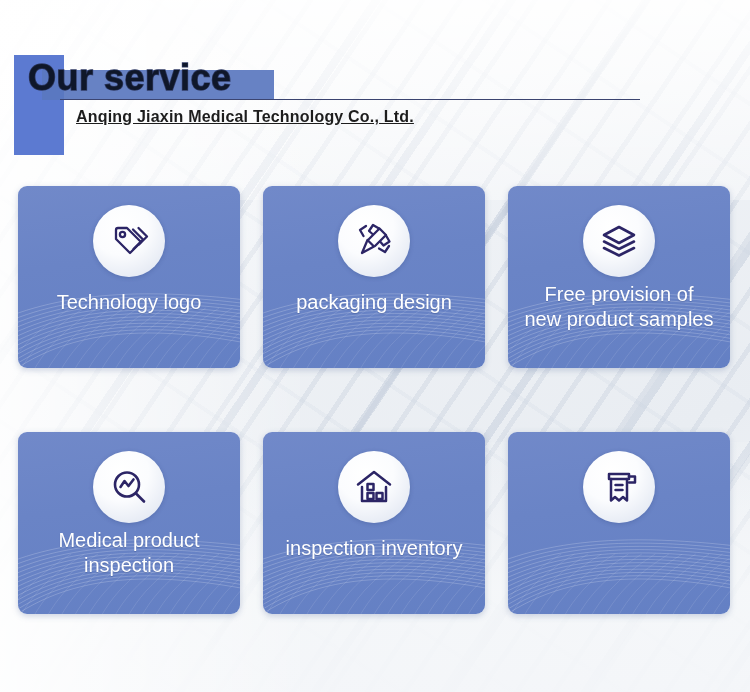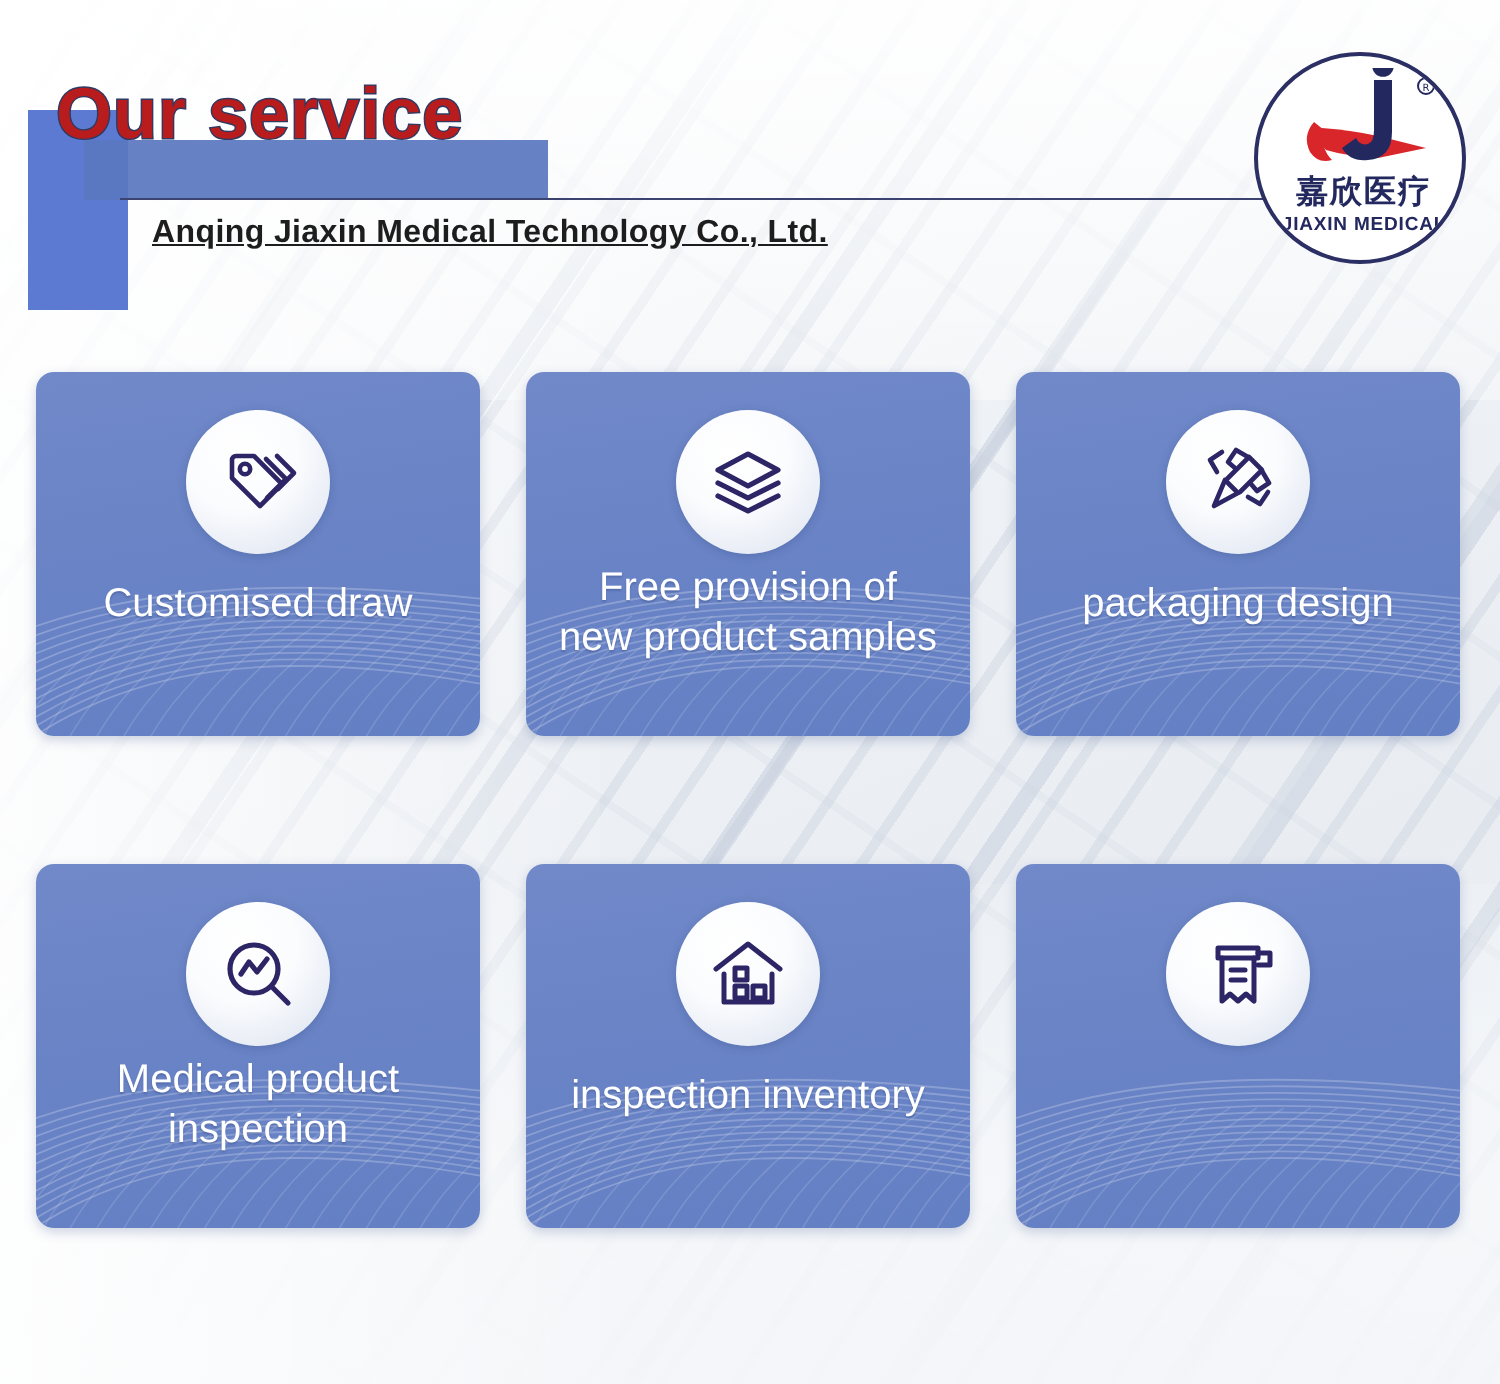--- a/index.html
+++ b/index.html
@@ -82,24 +82,24 @@
   }
   #title-bar {
     position: absolute;
     left: 42px; top: 70px;
     width: 232px; height: 30px;
     background: #5a77bf;
     opacity: .92;
   }
   #page-title {
     position: absolute;
-    left: 28px; top: 36px;
+    left: 28px; top: 57px;
     font-size: 36px;
     font-weight: bold;
-    color: #b91c1c;
+    color: #0f172a;
     letter-spacing: .5px;
     -webkit-text-stroke: 1.4px #2f3a63;
     paint-order: stroke fill;
     white-space: nowrap;
   }
 
   #title-rule {
     position: absolute;
     left: 60px; top: 99px;
     width: 580px; height: 1px;
@@ -205,35 +205,20 @@
 <div id="bg-wash-left"></div>
 
 <div id="header">
 
   <div id="title-block"></div>
   <div id="title-bar"></div>
   <div id="page-title">Our service</div>
   <div id="title-rule"></div>
   <div id="company-name">Anqing Jiaxin Medical Technology Co., Ltd.</div>
 
-  <div id="logo">
-    <svg id="logo-mark" viewBox="0 0 106 58">
-
-      <path d="M30 36 L32 30 Q46 31 60 34 L84 40 L60 45 Q44 44 34 41 Z" fill="#d9262b"></path>
-      <path d="M28 27 Q22 34 26 42 Q30 48 37 46 Q31 40 33 31 Z" fill="#d9262b"></path>
-
-      <path d="M58 6 h9 v26 q0 13 -12 14 q-9 1 -13 -6 l7 -5 q2 4 6 3 q3 -1 3 -7 Z" fill="#23285e"></path>
-      <circle cx="62.5" cy="-1" r="5.4" fill="#23285e"></circle>
-
-      <circle cx="84" cy="9" r="4" fill="none" stroke="#23285e" stroke-width="1"></circle>
-      <text x="84" y="11.6" font-size="5" text-anchor="middle" fill="#23285e" font-family="DejaVu Sans, sans-serif">R</text>
-    </svg>
-    <div id="logo-cn">嘉欣医疗</div>
-    <div id="logo-en">JIAXIN MEDICAL</div>
-  </div>
 </div>
 
 <div id="grid">
     <div class="card">
       <svg class="card-waves" viewBox="0 0 300 150" preserveAspectRatio="none">
         <path d="M-10 62 C 60 30, 150 18, 320 44" fill="none" stroke="rgba(255,255,255,0.42)" stroke-width="0.9"></path>
         <path d="M-10 67.5 C 60 33.025, 150 20.75, 320 47.96" fill="none" stroke="rgba(255,255,255,0.42)" stroke-width="0.9"></path>
         <path d="M-10 73 C 60 36.05, 150 23.5, 320 51.92" fill="none" stroke="rgba(255,255,255,0.42)" stroke-width="0.9"></path>
         <path d="M-10 78.5 C 60 39.075, 150 26.25, 320 55.879999999999995" fill="none" stroke="rgba(255,255,255,0.42)" stroke-width="0.9"></path>
         <path d="M-10 84 C 60 42.1, 150 29, 320 59.84" fill="none" stroke="rgba(255,255,255,0.42)" stroke-width="0.9"></path>
@@ -272,73 +257,21 @@
        <span>
           <svg width="40" height="40" viewBox="0 0 40 40" fill="none" stroke="#2c2566" stroke-width="2.3" stroke-linejoin="round" stroke-linecap="round">
       <path d="M18 7 H9 a2 2 0 0 0 -2 2 v9 l14 14 11 -11 z"></path>
       <circle cx="13.5" cy="13.5" r="2.6"></circle>
       <path d="M24 8.5 l10 10 -9.5 9.5"></path>
       <path d="M29.5 7 l8.5 8.5 -8 8"></path>
     </svg>
         </span>
      </div>
      <div class="card-label">
-        <div>Customised draw</div>
-      </div>
-    </div>
-    <div class="card">
-      <svg class="card-waves" viewBox="0 0 300 150" preserveAspectRatio="none">
-        <path d="M-10 62 C 60 30, 150 18, 320 44" fill="none" stroke="rgba(255,255,255,0.42)" stroke-width="0.9"></path>
-        <path d="M-10 67.5 C 60 33.025, 150 20.75, 320 47.96" fill="none" stroke="rgba(255,255,255,0.42)" stroke-width="0.9"></path>
-        <path d="M-10 73 C 60 36.05, 150 23.5, 320 51.92" fill="none" stroke="rgba(255,255,255,0.42)" stroke-width="0.9"></path>
-        <path d="M-10 78.5 C 60 39.075, 150 26.25, 320 55.879999999999995" fill="none" stroke="rgba(255,255,255,0.42)" stroke-width="0.9"></path>
-        <path d="M-10 84 C 60 42.1, 150 29, 320 59.84" fill="none" stroke="rgba(255,255,255,0.42)" stroke-width="0.9"></path>
-        <path d="M-10 89.5 C 60 45.125, 150 31.75, 320 63.8" fill="none" stroke="rgba(255,255,255,0.42)" stroke-width="0.9"></path>
-        <path d="M-10 95 C 60 48.150000000000006, 150 34.5, 320 67.75999999999999" fill="none" stroke="rgba(255,255,255,0.42)" stroke-width="0.9"></path>
-        <path d="M-10 100.5 C 60 51.175, 150 37.25, 320 71.72" fill="none" stroke="rgba(255,255,255,0.42)" stroke-width="0.9"></path>
-        <path d="M-10 106 C 60 54.2, 150 40, 320 75.68" fill="none" stroke="rgba(255,255,255,0.42)" stroke-width="0.9"></path>
-        <path d="M-10 111.5 C 60 57.225, 150 42.75, 320 79.64" fill="none" stroke="rgba(255,255,255,0.42)" stroke-width="0.9"></path>
-        <path d="M-10 117 C 60 60.25, 150 45.5, 320 83.6" fill="none" stroke="rgba(255,255,255,0.42)" stroke-width="0.9"></path>
-        <path d="M-10 122.5 C 60 63.275000000000006, 150 48.25, 320 87.56" fill="none" stroke="rgba(255,255,255,0.42)" stroke-width="0.9"></path>
-        <path d="M-10 128 C 60 66.30000000000001, 150 51, 320 91.52" fill="none" stroke="rgba(255,255,255,0.42)" stroke-width="0.9"></path>
-        <path d="M-8 150 C 10 96, 32 72, 78 44" fill="none" stroke="rgba(255,255,255,0.26)" stroke-width="0.8"></path>
-        <path d="M6 150 C 24 96, 46 72, 92 44" fill="none" stroke="rgba(255,255,255,0.26)" stroke-width="0.8"></path>
-        <path d="M20 150 C 38 96, 60 72, 106 44" fill="none" stroke="rgba(255,255,255,0.26)" stroke-width="0.8"></path>
-        <path d="M34 150 C 52 96, 74 72, 120 44" fill="none" stroke="rgba(255,255,255,0.26)" stroke-width="0.8"></path>
-        <path d="M48 150 C 66 96, 88 72, 134 44" fill="none" stroke="rgba(255,255,255,0.26)" stroke-width="0.8"></path>
-        <path d="M62 150 C 80 96, 102 72, 148 44" fill="none" stroke="rgba(255,255,255,0.26)" stroke-width="0.8"></path>
-        <path d="M76 150 C 94 96, 116 72, 162 44" fill="none" stroke="rgba(255,255,255,0.26)" stroke-width="0.8"></path>
-        <path d="M90 150 C 108 96, 130 72, 176 44" fill="none" stroke="rgba(255,255,255,0.26)" stroke-width="0.8"></path>
-        <path d="M104 150 C 122 96, 144 72, 190 44" fill="none" stroke="rgba(255,255,255,0.26)" stroke-width="0.8"></path>
-        <path d="M118 150 C 136 96, 158 72, 204 44" fill="none" stroke="rgba(255,255,255,0.26)" stroke-width="0.8"></path>
-        <path d="M132 150 C 150 96, 172 72, 218 44" fill="none" stroke="rgba(255,255,255,0.26)" stroke-width="0.8"></path>
-        <path d="M146 150 C 164 96, 186 72, 232 44" fill="none" stroke="rgba(255,255,255,0.26)" stroke-width="0.8"></path>
-        <path d="M160 150 C 178 96, 200 72, 246 44" fill="none" stroke="rgba(255,255,255,0.26)" stroke-width="0.8"></path>
-        <path d="M174 150 C 192 96, 214 72, 260 44" fill="none" stroke="rgba(255,255,255,0.26)" stroke-width="0.8"></path>
-        <path d="M188 150 C 206 96, 228 72, 274 44" fill="none" stroke="rgba(255,255,255,0.26)" stroke-width="0.8"></path>
-        <path d="M202 150 C 220 96, 242 72, 288 44" fill="none" stroke="rgba(255,255,255,0.26)" stroke-width="0.8"></path>
-        <path d="M216 150 C 234 96, 256 72, 302 44" fill="none" stroke="rgba(255,255,255,0.26)" stroke-width="0.8"></path>
-        <path d="M230 150 C 248 96, 270 72, 316 44" fill="none" stroke="rgba(255,255,255,0.26)" stroke-width="0.8"></path>
-        <path d="M244 150 C 262 96, 284 72, 330 44" fill="none" stroke="rgba(255,255,255,0.26)" stroke-width="0.8"></path>
-        <path d="M258 150 C 276 96, 298 72, 344 44" fill="none" stroke="rgba(255,255,255,0.26)" stroke-width="0.8"></path>
-        <path d="M272 150 C 290 96, 312 72, 358 44" fill="none" stroke="rgba(255,255,255,0.26)" stroke-width="0.8"></path>
-        <path d="M286 150 C 304 96, 326 72, 372 44" fill="none" stroke="rgba(255,255,255,0.26)" stroke-width="0.8"></path>
-      </svg>
-      <div class="card-icon-wrap">
-       <span>
-          <svg width="42" height="42" viewBox="0 0 42 42" fill="none" stroke="#2c2566" stroke-width="2.6" stroke-linejoin="round" stroke-linecap="round">
-      <path d="M21 7 L36 15 21 23 6 15 Z"></path>
-      <path d="M6 21.5 L21 29 36 21.5"></path>
-      <path d="M6 28 L21 35.5 36 28"></path>
-    </svg>
-        </span>
-     </div>
-     <div class="card-label two-line">
-        <div>Free provision of</div>
-        <div>new product samples</div>
+        <div>Technology logo</div>
       </div>
     </div>
     <div class="card">
       <svg class="card-waves" viewBox="0 0 300 150" preserveAspectRatio="none">
         <path d="M-10 62 C 60 30, 150 18, 320 44" fill="none" stroke="rgba(255,255,255,0.42)" stroke-width="0.9"></path>
         <path d="M-10 67.5 C 60 33.025, 150 20.75, 320 47.96" fill="none" stroke="rgba(255,255,255,0.42)" stroke-width="0.9"></path>
         <path d="M-10 73 C 60 36.05, 150 23.5, 320 51.92" fill="none" stroke="rgba(255,255,255,0.42)" stroke-width="0.9"></path>
         <path d="M-10 78.5 C 60 39.075, 150 26.25, 320 55.879999999999995" fill="none" stroke="rgba(255,255,255,0.42)" stroke-width="0.9"></path>
         <path d="M-10 84 C 60 42.1, 150 29, 320 59.84" fill="none" stroke="rgba(255,255,255,0.42)" stroke-width="0.9"></path>
         <path d="M-10 89.5 C 60 45.125, 150 31.75, 320 63.8" fill="none" stroke="rgba(255,255,255,0.42)" stroke-width="0.9"></path>
@@ -379,20 +312,72 @@
       <path d="M14.5 18.5 l11 -11 6.5 6.5 -11 11"></path>
       <path d="M25 7.5 l-6 -3.5 -4 6 3.5 3"></path>
       <path d="M32 14.5 l3.5 6 -6 4 -3 -3.5"></path>
       <path d="M12 5 l-6 4 3.5 6"></path>
       <path d="M35 25 l-4 6 -6 -3.5"></path>
     </svg>
         </span>
      </div>
      <div class="card-label">
         <div>packaging design</div>
+      </div>
+    </div>
+    <div class="card">
+      <svg class="card-waves" viewBox="0 0 300 150" preserveAspectRatio="none">
+        <path d="M-10 62 C 60 30, 150 18, 320 44" fill="none" stroke="rgba(255,255,255,0.42)" stroke-width="0.9"></path>
+        <path d="M-10 67.5 C 60 33.025, 150 20.75, 320 47.96" fill="none" stroke="rgba(255,255,255,0.42)" stroke-width="0.9"></path>
+        <path d="M-10 73 C 60 36.05, 150 23.5, 320 51.92" fill="none" stroke="rgba(255,255,255,0.42)" stroke-width="0.9"></path>
+        <path d="M-10 78.5 C 60 39.075, 150 26.25, 320 55.879999999999995" fill="none" stroke="rgba(255,255,255,0.42)" stroke-width="0.9"></path>
+        <path d="M-10 84 C 60 42.1, 150 29, 320 59.84" fill="none" stroke="rgba(255,255,255,0.42)" stroke-width="0.9"></path>
+        <path d="M-10 89.5 C 60 45.125, 150 31.75, 320 63.8" fill="none" stroke="rgba(255,255,255,0.42)" stroke-width="0.9"></path>
+        <path d="M-10 95 C 60 48.150000000000006, 150 34.5, 320 67.75999999999999" fill="none" stroke="rgba(255,255,255,0.42)" stroke-width="0.9"></path>
+        <path d="M-10 100.5 C 60 51.175, 150 37.25, 320 71.72" fill="none" stroke="rgba(255,255,255,0.42)" stroke-width="0.9"></path>
+        <path d="M-10 106 C 60 54.2, 150 40, 320 75.68" fill="none" stroke="rgba(255,255,255,0.42)" stroke-width="0.9"></path>
+        <path d="M-10 111.5 C 60 57.225, 150 42.75, 320 79.64" fill="none" stroke="rgba(255,255,255,0.42)" stroke-width="0.9"></path>
+        <path d="M-10 117 C 60 60.25, 150 45.5, 320 83.6" fill="none" stroke="rgba(255,255,255,0.42)" stroke-width="0.9"></path>
+        <path d="M-10 122.5 C 60 63.275000000000006, 150 48.25, 320 87.56" fill="none" stroke="rgba(255,255,255,0.42)" stroke-width="0.9"></path>
+        <path d="M-10 128 C 60 66.30000000000001, 150 51, 320 91.52" fill="none" stroke="rgba(255,255,255,0.42)" stroke-width="0.9"></path>
+        <path d="M-8 150 C 10 96, 32 72, 78 44" fill="none" stroke="rgba(255,255,255,0.26)" stroke-width="0.8"></path>
+        <path d="M6 150 C 24 96, 46 72, 92 44" fill="none" stroke="rgba(255,255,255,0.26)" stroke-width="0.8"></path>
+        <path d="M20 150 C 38 96, 60 72, 106 44" fill="none" stroke="rgba(255,255,255,0.26)" stroke-width="0.8"></path>
+        <path d="M34 150 C 52 96, 74 72, 120 44" fill="none" stroke="rgba(255,255,255,0.26)" stroke-width="0.8"></path>
+        <path d="M48 150 C 66 96, 88 72, 134 44" fill="none" stroke="rgba(255,255,255,0.26)" stroke-width="0.8"></path>
+        <path d="M62 150 C 80 96, 102 72, 148 44" fill="none" stroke="rgba(255,255,255,0.26)" stroke-width="0.8"></path>
+        <path d="M76 150 C 94 96, 116 72, 162 44" fill="none" stroke="rgba(255,255,255,0.26)" stroke-width="0.8"></path>
+        <path d="M90 150 C 108 96, 130 72, 176 44" fill="none" stroke="rgba(255,255,255,0.26)" stroke-width="0.8"></path>
+        <path d="M104 150 C 122 96, 144 72, 190 44" fill="none" stroke="rgba(255,255,255,0.26)" stroke-width="0.8"></path>
+        <path d="M118 150 C 136 96, 158 72, 204 44" fill="none" stroke="rgba(255,255,255,0.26)" stroke-width="0.8"></path>
+        <path d="M132 150 C 150 96, 172 72, 218 44" fill="none" stroke="rgba(255,255,255,0.26)" stroke-width="0.8"></path>
+        <path d="M146 150 C 164 96, 186 72, 232 44" fill="none" stroke="rgba(255,255,255,0.26)" stroke-width="0.8"></path>
+        <path d="M160 150 C 178 96, 200 72, 246 44" fill="none" stroke="rgba(255,255,255,0.26)" stroke-width="0.8"></path>
+        <path d="M174 150 C 192 96, 214 72, 260 44" fill="none" stroke="rgba(255,255,255,0.26)" stroke-width="0.8"></path>
+        <path d="M188 150 C 206 96, 228 72, 274 44" fill="none" stroke="rgba(255,255,255,0.26)" stroke-width="0.8"></path>
+        <path d="M202 150 C 220 96, 242 72, 288 44" fill="none" stroke="rgba(255,255,255,0.26)" stroke-width="0.8"></path>
+        <path d="M216 150 C 234 96, 256 72, 302 44" fill="none" stroke="rgba(255,255,255,0.26)" stroke-width="0.8"></path>
+        <path d="M230 150 C 248 96, 270 72, 316 44" fill="none" stroke="rgba(255,255,255,0.26)" stroke-width="0.8"></path>
+        <path d="M244 150 C 262 96, 284 72, 330 44" fill="none" stroke="rgba(255,255,255,0.26)" stroke-width="0.8"></path>
+        <path d="M258 150 C 276 96, 298 72, 344 44" fill="none" stroke="rgba(255,255,255,0.26)" stroke-width="0.8"></path>
+        <path d="M272 150 C 290 96, 312 72, 358 44" fill="none" stroke="rgba(255,255,255,0.26)" stroke-width="0.8"></path>
+        <path d="M286 150 C 304 96, 326 72, 372 44" fill="none" stroke="rgba(255,255,255,0.26)" stroke-width="0.8"></path>
+      </svg>
+      <div class="card-icon-wrap">
+       <span>
+          <svg width="42" height="42" viewBox="0 0 42 42" fill="none" stroke="#2c2566" stroke-width="2.6" stroke-linejoin="round" stroke-linecap="round">
+      <path d="M21 7 L36 15 21 23 6 15 Z"></path>
+      <path d="M6 21.5 L21 29 36 21.5"></path>
+      <path d="M6 28 L21 35.5 36 28"></path>
+    </svg>
+        </span>
+     </div>
+     <div class="card-label two-line">
+        <div>Free provision of</div>
+        <div>new product samples</div>
       </div>
     </div>
     <div class="card">
       <svg class="card-waves" viewBox="0 0 300 150" preserveAspectRatio="none">
         <path d="M-10 62 C 60 30, 150 18, 320 44" fill="none" stroke="rgba(255,255,255,0.42)" stroke-width="0.9"></path>
         <path d="M-10 67.5 C 60 33.025, 150 20.75, 320 47.96" fill="none" stroke="rgba(255,255,255,0.42)" stroke-width="0.9"></path>
         <path d="M-10 73 C 60 36.05, 150 23.5, 320 51.92" fill="none" stroke="rgba(255,255,255,0.42)" stroke-width="0.9"></path>
         <path d="M-10 78.5 C 60 39.075, 150 26.25, 320 55.879999999999995" fill="none" stroke="rgba(255,255,255,0.42)" stroke-width="0.9"></path>
         <path d="M-10 84 C 60 42.1, 150 29, 320 59.84" fill="none" stroke="rgba(255,255,255,0.42)" stroke-width="0.9"></path>
         <path d="M-10 89.5 C 60 45.125, 150 31.75, 320 63.8" fill="none" stroke="rgba(255,255,255,0.42)" stroke-width="0.9"></path>

